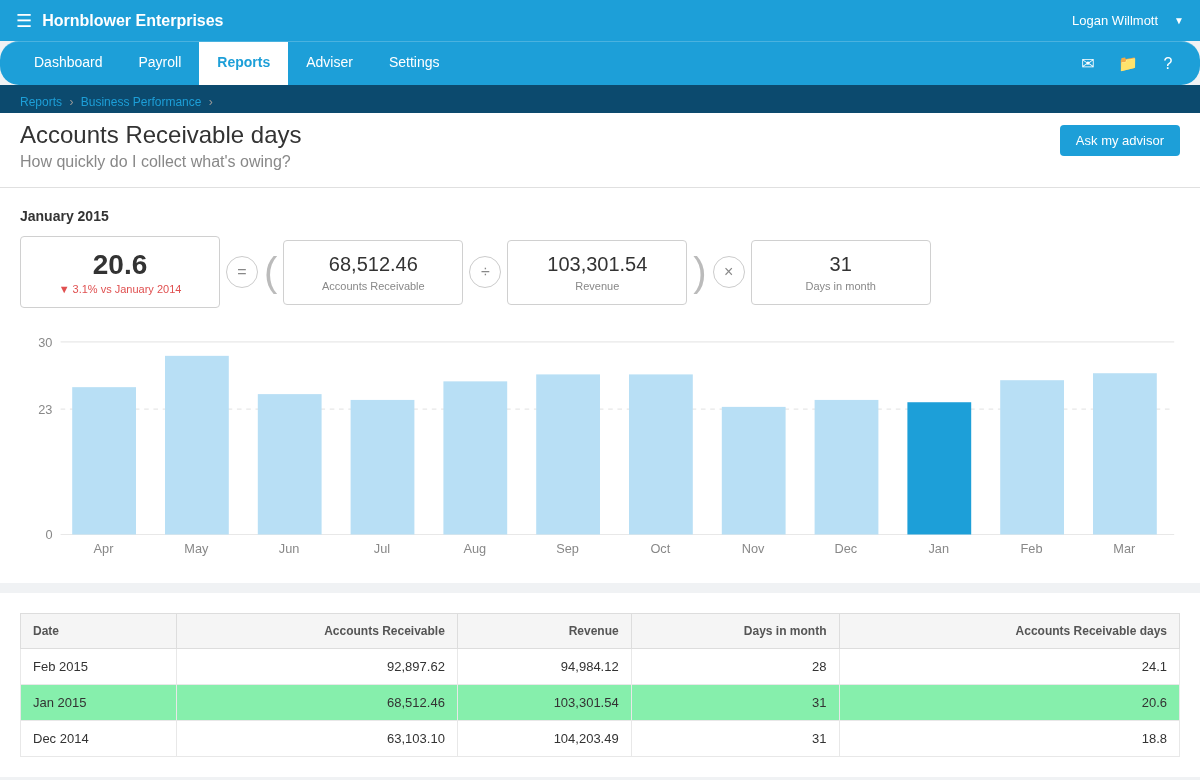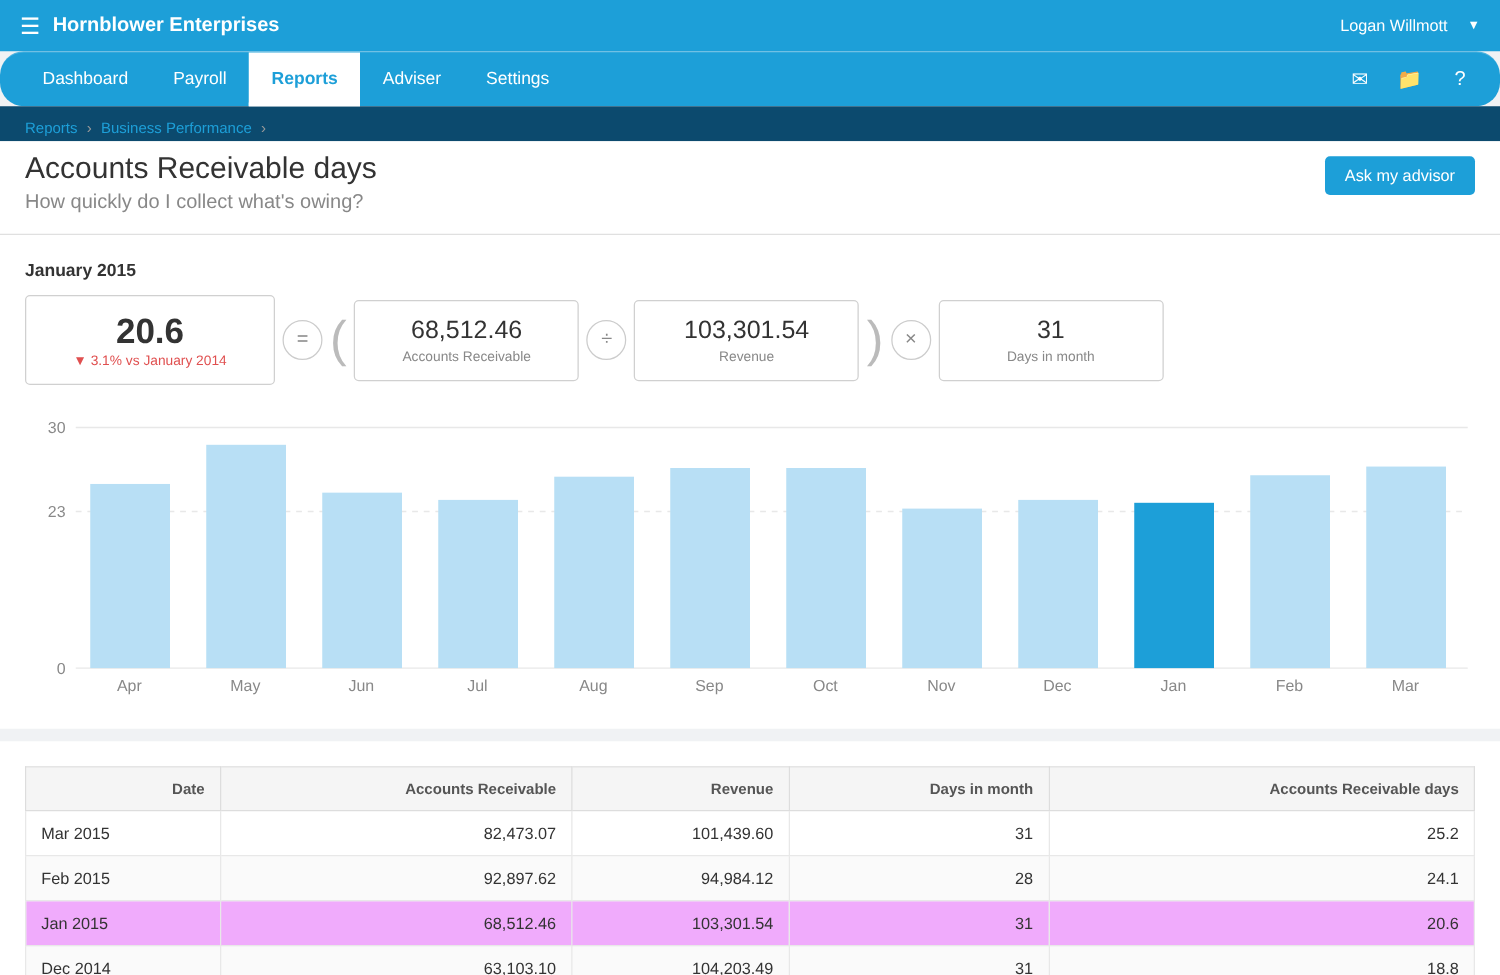--- a/index.html
+++ b/index.html
@@ -175,32 +175,32 @@
     .data-table { width: 100%; border-collapse: collapse; }
     .data-table th {
       background: #f5f5f5;
       border: 1px solid #ddd;
       padding: 10px 12px;
       font-size: 12px;
       font-weight: bold;
       color: #555;
       text-align: right;
     }
-    .data-table th:first-child { text-align: right; }
+    .data-table th:first-child { text-align: left; }
     .data-table td {
       border: 1px solid #e8e8e8;
       padding: 10px 12px;
       font-size: 13px;
       color: #333;
       text-align: right;
       background: white;
     }
     .data-table td:first-child { text-align: left; }
     .data-table tr:nth-child(even) td { background: #fafafa; }
-    .data-table tr.highlighted td { background: #f0abfc; }
+    .data-table tr.highlighted td { background: #86efac; }
   </style>
 </head>
 <body>
 
 <div class="top-header">
   <div class="top-header-left">
     <span class="hamburger">☰</span>
     <span class="app-title">Hornblower Enterprises</span>
   </div>
   <div class="top-header-right">
@@ -334,27 +334,20 @@
       <thead>
         <tr>
           <th>Date</th>
           <th>Accounts Receivable</th>
           <th>Revenue</th>
           <th>Days in month</th>
           <th>Accounts Receivable days</th>
         </tr>
       </thead>
       <tbody id="table-body">
-      <tr>
-    <td>Mar 2015</td>
-    <td>82,473.07</td>
-    <td>101,439.60</td>
-    <td>31</td>
-    <td>25.2</td>
-  </tr>
           <tr>
     <td>Feb 2015</td>
     <td>92,897.62</td>
     <td>94,984.12</td>
     <td>28</td>
     <td>24.1</td>
   </tr>
           <tr class="highlighted">
     <td>Jan 2015</td>
     <td>68,512.46</td>

